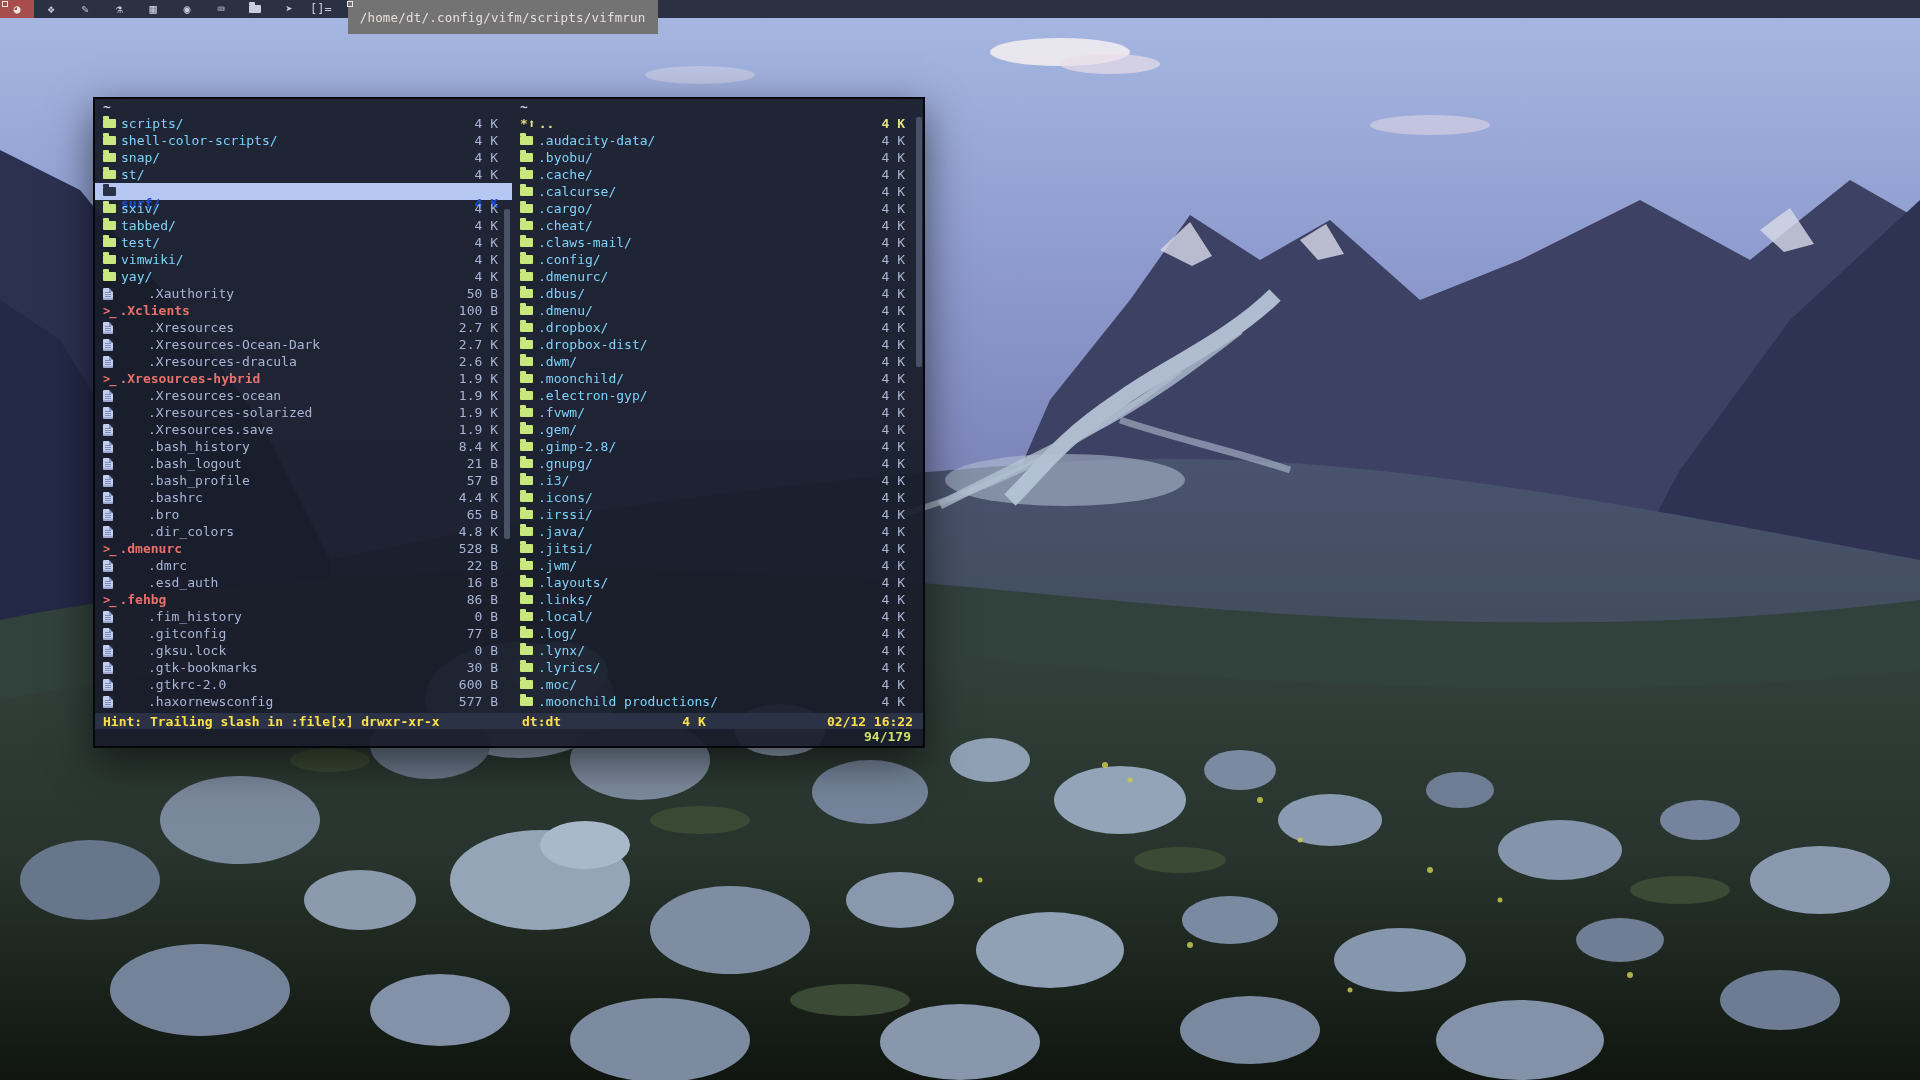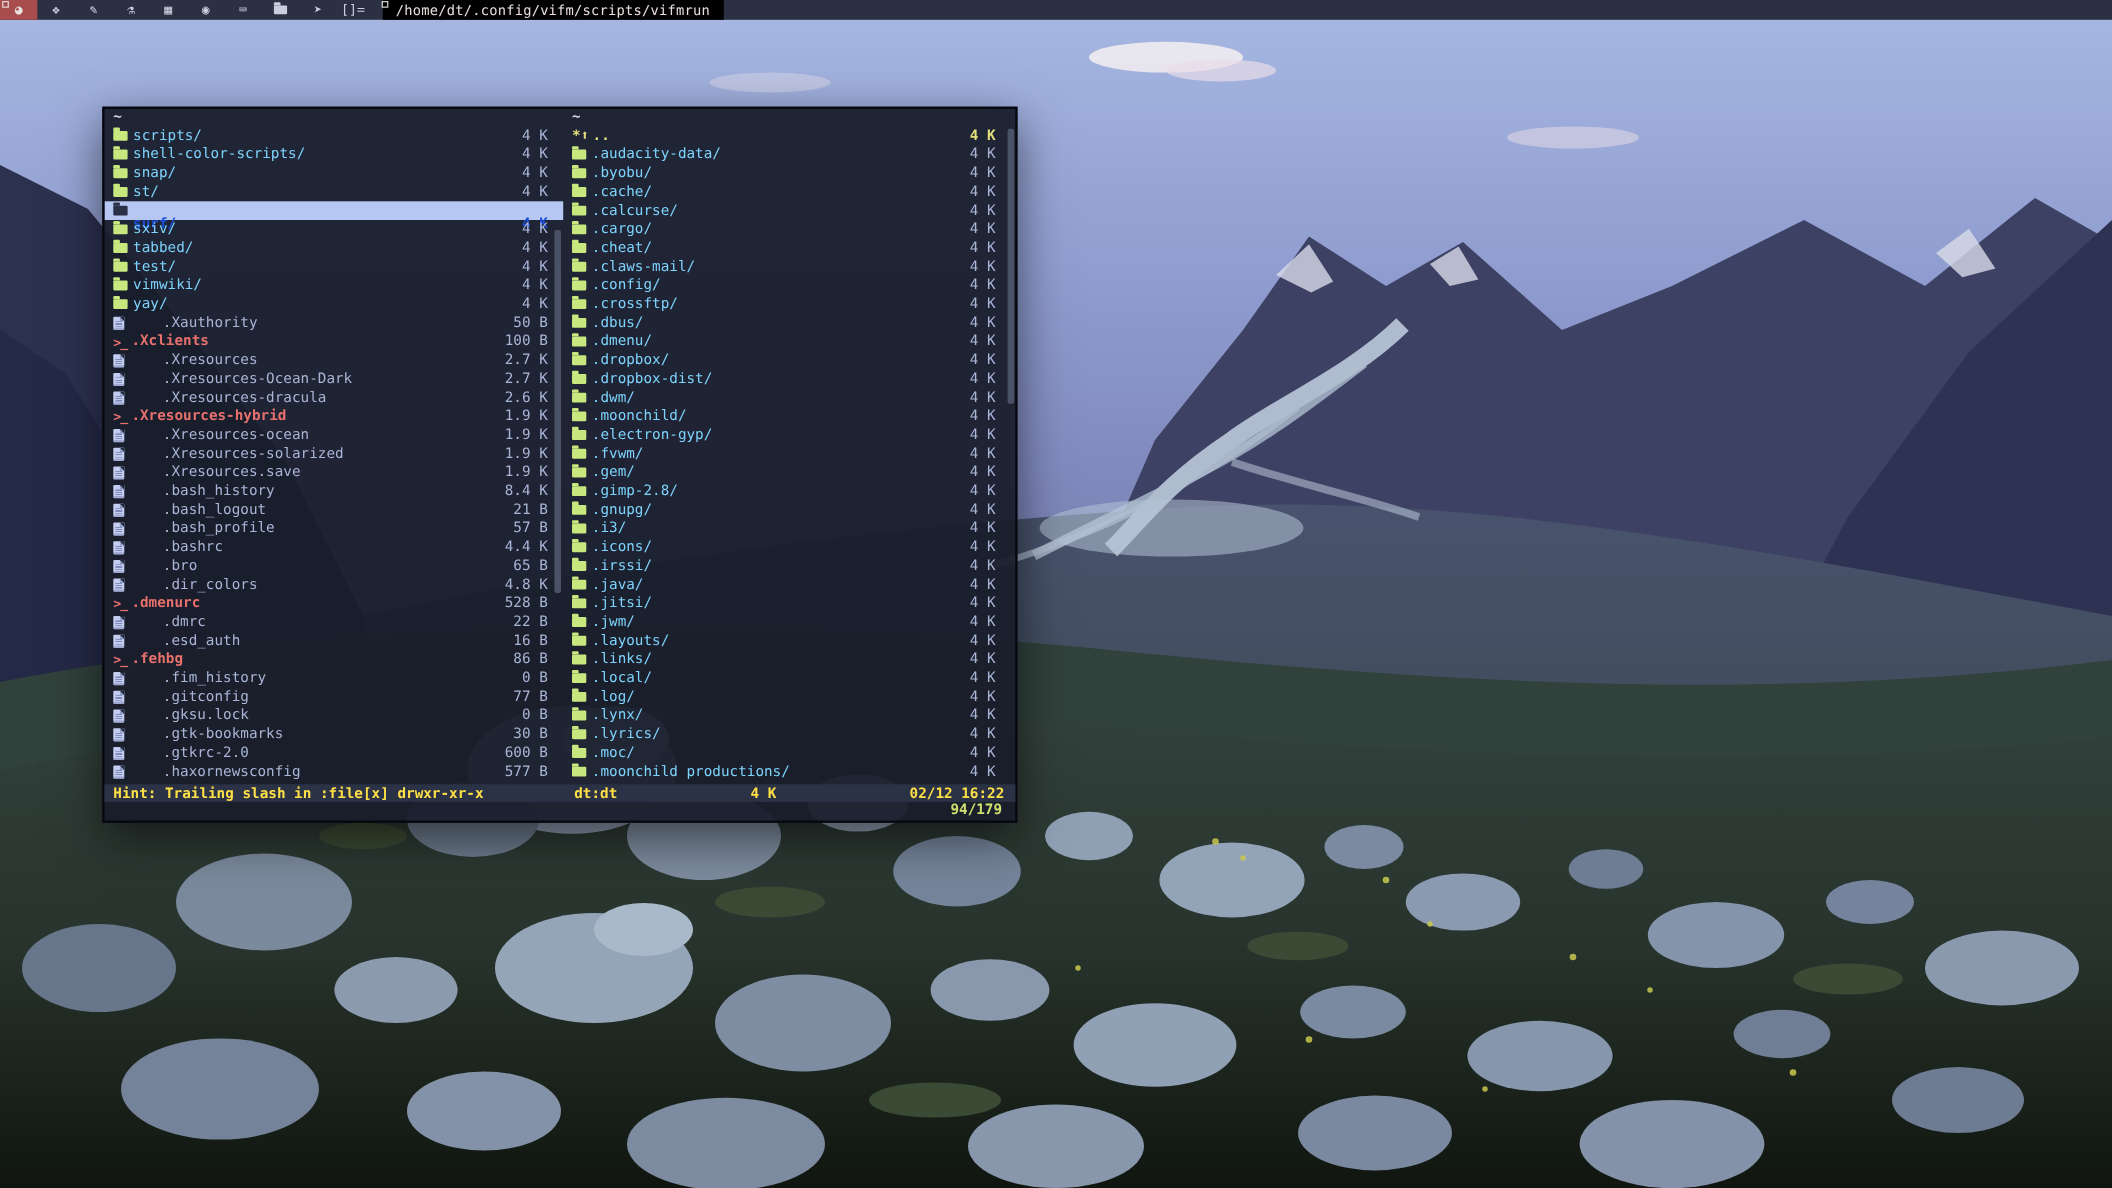--- a/index.html
+++ b/index.html
@@ -14,22 +14,22 @@
             background:#2b3142; z-index:5; display:flex; align-items:stretch;
             color:#c9cede; font-size:12px; }
   .corner-sq { position:absolute; width:6px; height:6px; border:1px solid #e6e6e6;
                background:transparent; top:1px; }
   #sq1 { left:2px; }
   #sq2 { left:347px; }
   .ws-tile { width:34px; display:flex; align-items:center; justify-content:center;
              height:18px; font-size:12px; cursor:default; }
   .ws-tile.active { background:#a84d4d; color:#e9e3e3; }
   .layout-sym { display:flex; align-items:center; padding:0 6px 0 4px; }
-  #bar-path { margin-left:10px; background:#000000; color:#e9dede;
-              display:flex; align-items:center; padding:0 12px; height:18px;
+  #bar-path { margin-left:10px; background:#737373; color:#e9dede;
+              display:flex; align-items:center; padding:0 12px; height:34px;
               font-size:12.5px; letter-spacing:0.2px; }
   .bar-folder { width:12px; height:8px; background:#c9cede; border-radius:1px; position:relative; }
   .bar-folder::before { content:""; position:absolute; top:-3px; left:0; width:6px;
                         height:3px; background:inherit; border-radius:1px 1px 0 0; }
 
   
   #vifm { position:absolute; left:93px; top:97px; width:832px; height:651px;
           background:rgba(24,29,42,0.94); border:2px solid #05070c; z-index:4;
           box-shadow:0 14px 40px rgba(0,0,0,0.55);
           display:flex; flex-direction:column; font-size:13px; }
@@ -437,21 +437,21 @@
             <span class="name">.claws-mail/</span>
             <span class="size">4 K</span>
           </div>
           <div class="row dir">
             <span class="ic-folder"></span>
             <span class="name">.config/</span>
             <span class="size">4 K</span>
           </div>
           <div class="row dir">
             <span class="ic-folder"></span>
-            <span class="name">.crossftp/</span>
+            <span class="name">.dmenurc/</span>
             <span class="size">4 K</span>
           </div>
           <div class="row dir">
             <span class="ic-folder"></span>
             <span class="name">.dbus/</span>
             <span class="size">4 K</span>
           </div>
           <div class="row dir">
             <span class="ic-folder"></span>
             <span class="name">.dmenu/</span>

